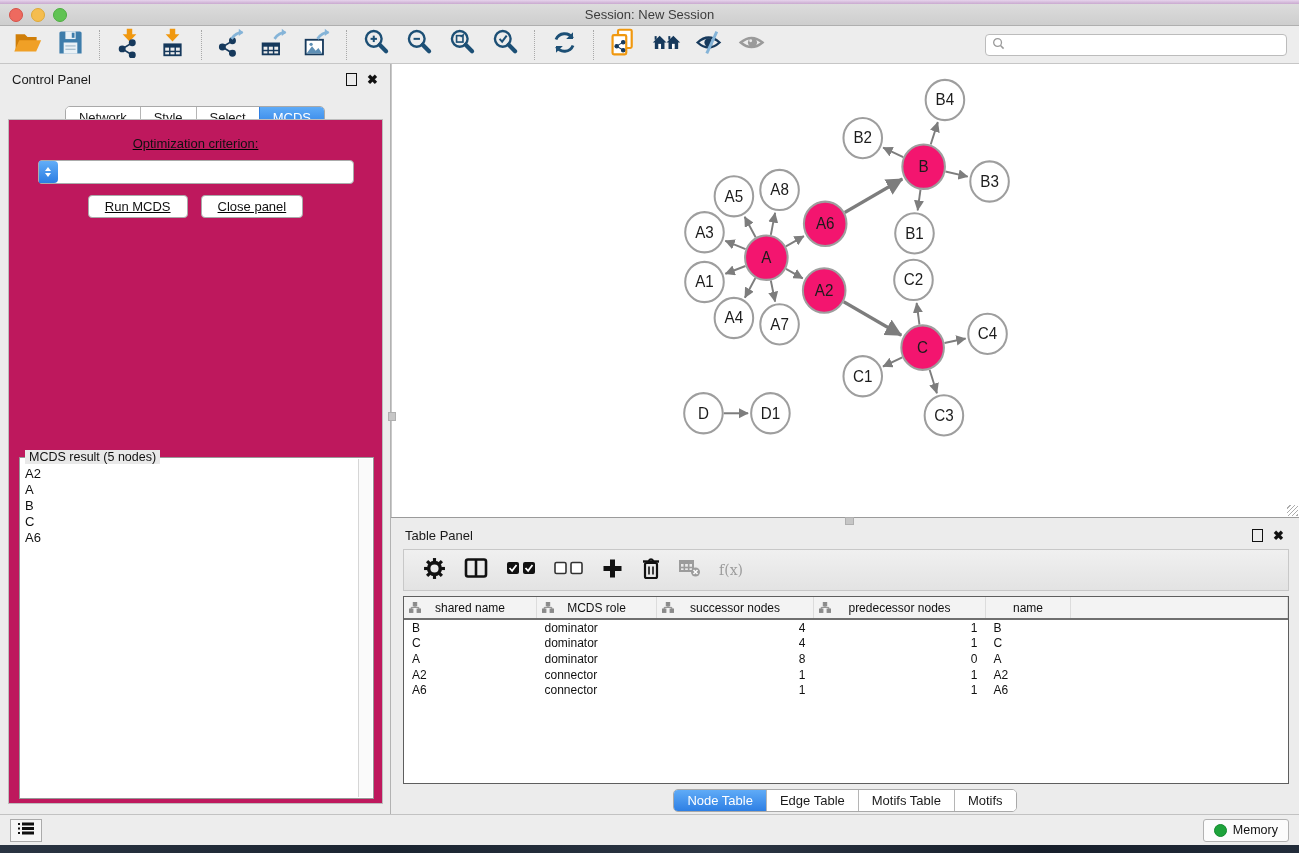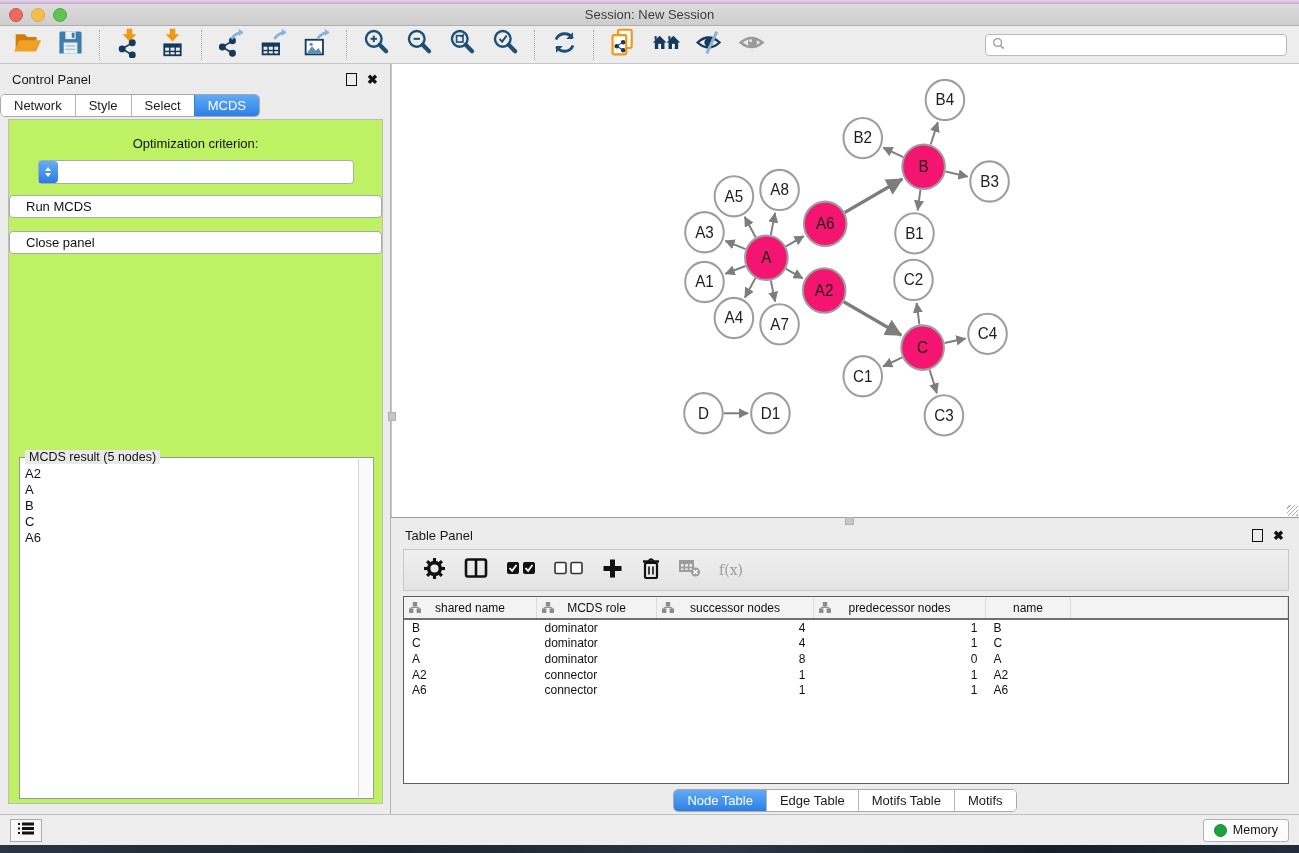--- a/index.html
+++ b/index.html
@@ -37,41 +37,41 @@
   
   .main{flex:1;display:flex;min-height:0;}
 
   
   .control-panel{width:390px;flex:0 0 auto;background:#ECECEC;border-right:1px solid #B2B2B2;
     position:relative;}
   .cp-header{height:30px;display:flex;align-items:center;padding:0 12px;font-size:13px;color:#1A1A1A;}
   .panel-hdr-icons{margin-left:auto;display:flex;align-items:center;gap:10px;}
   .float-ic{width:9px;height:11px;border:1.5px solid #111;display:inline-block;}
   .close-ic{font-size:13px;font-weight:bold;color:#111;line-height:1;}
-  .seg-row{display:flex;}
+  .seg-row{display:flex;justify-content:center;margin-top:12px;}
   .segmented{display:inline-flex;height:21px;background:#fff;border:1px solid #A9A9A9;
     border-radius:5px;overflow:hidden;}
   .segment{display:flex;align-items:center;padding:0 13px;font-size:13px;color:#1A1A1A;
     border-left:1px solid #B5B5B5;background:#fff;}
   .segment:first-child{border-left:none;}
   .segment.selected{background:linear-gradient(#5FABF7,#2E7FE4);color:#fff;border-left-color:#2E7FE4;}
   .cp-content{position:absolute;left:8px;right:7px;top:55px;bottom:10px;
-    background:#bef264;border:1px solid #BDBDBD;}
+    background:#be185d;border:1px solid #BDBDBD;text-decoration:underline;}
   .opt-label{text-align:center;margin-top:16px;font-size:13px;color:#111;}
   .combo-row{display:flex;justify-content:center;margin-top:9px;}
   .combo{width:314px;height:22px;background:#fff;border:1px solid #ABABAB;border-radius:4px;
     display:flex;align-items:center;position:relative;}
   .combo-text{flex:1;padding-left:8px;font-size:13px;color:#111;white-space:nowrap;overflow:hidden;}
   .combo-stepper{width:19px;height:22px;margin-right:-1px;border-radius:0 4px 4px 0;
     background:linear-gradient(#62AEF8,#2C7DE2);display:flex;flex-direction:column;
     align-items:center;justify-content:center;gap:2px;}
   .chev{width:0;height:0;border-left:3.5px solid transparent;border-right:3.5px solid transparent;}
   .chev.up{border-bottom:4px solid #fff;}
   .chev.down{border-top:4px solid #fff;}
-  .btn-row{display:flex;justify-content:center;gap:13px;margin-top:11px;flex-direction:column;}
+  .btn-row{display:flex;justify-content:center;gap:13px;margin-top:11px;}
   .push-btn{height:21px;background:#fff;border:1px solid #A9A9A9;border-radius:4px;
     font-size:13px;color:#111;display:flex;align-items:center;padding:0 16px;}
   .result-group{position:absolute;left:10px;right:8px;top:337px;bottom:4px;
     border:1px solid #989898;background:#fff;}
   .result-title{position:absolute;top:-8px;left:5px;background:#E9E9E9;padding:0 4px;
     font-size:12.5px;color:#111;}
   .result-list{position:absolute;left:1px;top:3px;bottom:1px;right:15px;overflow:hidden;
     padding:5px 0 0 4px;font-size:13px;color:#111;line-height:16px;}
   .result-scrollbar{position:absolute;top:1px;bottom:1px;right:1px;width:13px;
     background:#FAFAFA;border-left:1px solid #D6D6D6;}

